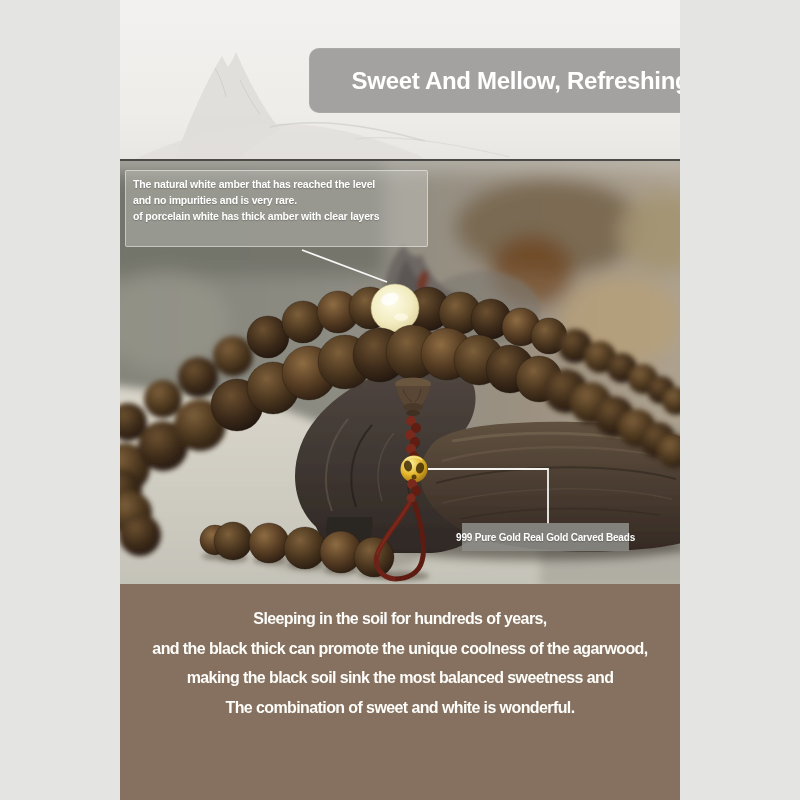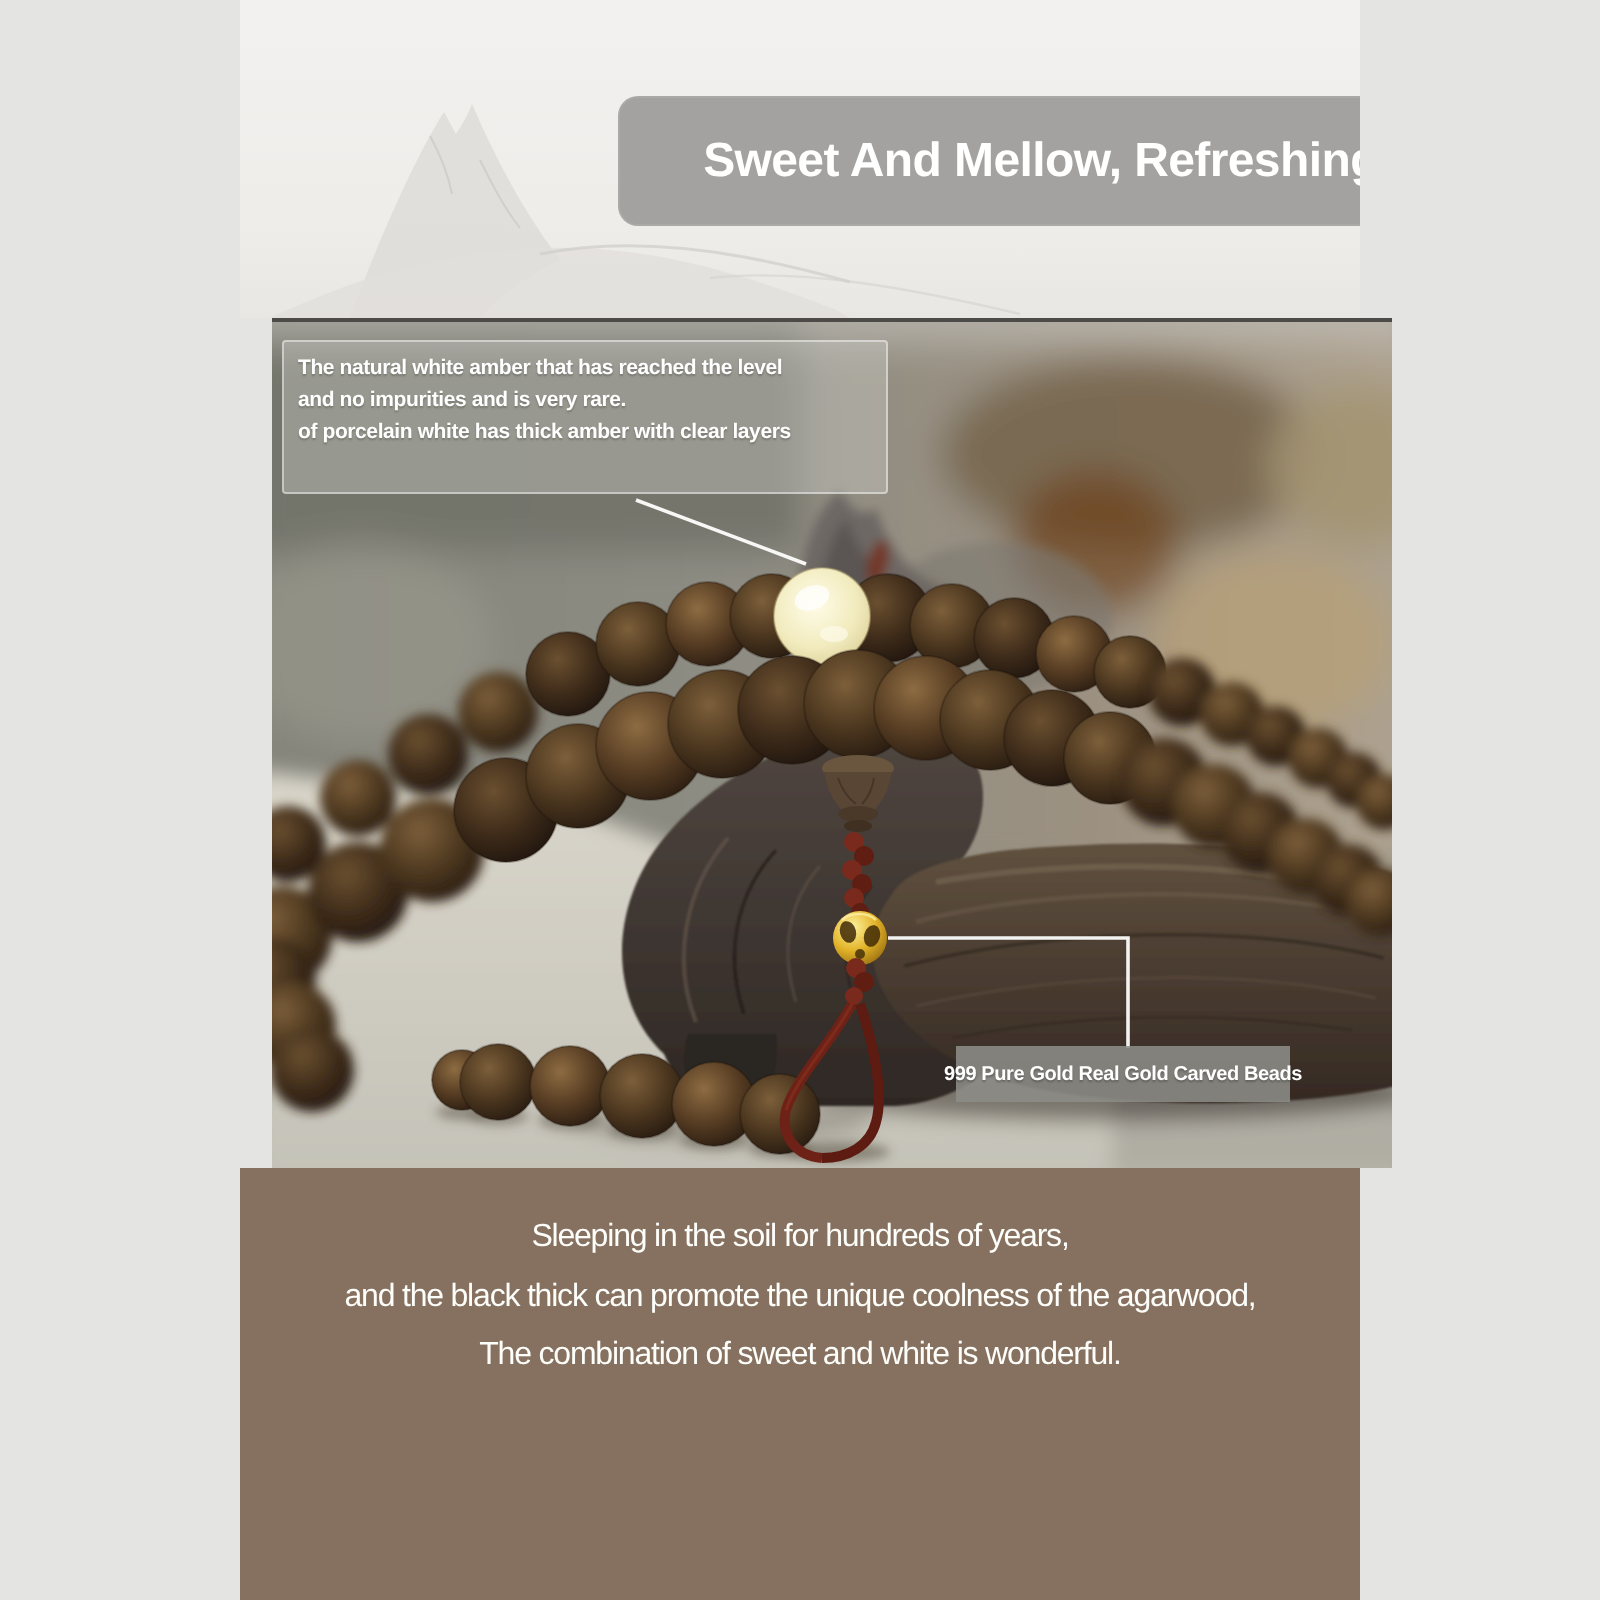--- a/index.html
+++ b/index.html
@@ -4,28 +4,28 @@
 <style>
   html,body{margin:0;padding:0;}
   body{width:800px;height:800px;background:#e4e4e2;font-family:"Liberation Sans",sans-serif;position:relative;overflow:hidden;}
   .page{position:absolute;left:0;top:0;width:800px;height:800px;}
   
   .header-col{position:absolute;left:120px;top:0;width:560px;height:159px;background:linear-gradient(180deg,#f2f1ef 0%,#efedea 70%,#e9e7e3 100%);overflow:hidden;}
   .mountain-svg{position:absolute;left:0;top:0;}
   .banner{position:absolute;left:189px;top:48px;width:423px;height:65px;border-radius:10px;background:rgba(156,155,153,0.92);display:flex;align-items:center;justify-content:center;box-shadow:0 0 0 1px rgba(255,255,255,0.08) inset;}
   .banner span{color:#ffffff;font-size:24px;font-weight:bold;letter-spacing:-0.3px;white-space:nowrap;}
   
-  .photo{position:absolute;left:136px;top:159px;width:560px;height:425px;border-top:2px solid #4c4b47;box-sizing:border-box;background:#8d8c83;overflow:hidden;}
+  .photo{position:absolute;left:120px;top:159px;width:560px;height:425px;border-top:2px solid #4c4b47;box-sizing:border-box;background:#8d8c83;overflow:hidden;}
   .photo svg.scene{position:absolute;left:0;top:0;}
   .callout{position:absolute;left:5px;top:9px;width:303px;height:77px;box-sizing:border-box;padding:5px 7px;background:rgba(205,205,200,0.40);border:1px solid rgba(255,255,255,0.45);border-radius:2px;}
   .callout .cl{color:#ffffff;font-size:10.5px;font-weight:bold;line-height:16px;letter-spacing:-0.2px;white-space:nowrap;text-shadow:0 1px 1px rgba(60,60,55,0.35);}
   .gold-label{position:absolute;left:342px;top:362px;width:167px;height:28px;background:rgba(140,140,136,0.88);color:#fff;font-size:10px;font-weight:bold;letter-spacing:-0.2px;display:flex;align-items:center;justify-content:center;white-space:nowrap;text-shadow:0 1px 1px rgba(50,50,45,0.4);}
   
   .footer{position:absolute;left:120px;top:584px;width:560px;height:216px;background:#867160;overflow:hidden;}
-  .footer .fl{color:#fdfdfa;font-size:16px;font-weight:normal;line-height:29.6px;letter-spacing:-0.6px;text-align:center;white-space:nowrap;}
+  .footer .fl{color:#fdfdfa;font-size:16px;font-weight:bold;line-height:29.6px;letter-spacing:-0.6px;text-align:center;white-space:nowrap;}
   .footer .flwrap{padding-top:20px;}
 </style>
 </head>
 <body>
 
 <div class="page">
 
   <div class="header-col">
     <svg class="mountain-svg" width="560" height="159" viewBox="0 0 560 159">
       <path d="M55,159 C70,118 88,78 102,56 L108,67 C112,61 114,57 116,52 C128,80 142,106 160,130 C146,137 130,146 120,159 Z" fill="#dbd9d6" opacity="0.75"></path>
@@ -275,17 +275,18 @@
       <div class="cl">of porcelain white has thick amber with clear layers</div>
     </div>
 
     <div class="gold-label">999 Pure Gold Real Gold Carved Beads</div>
   </div>
 
   <div class="footer">
     <div class="flwrap">
       <div class="fl">Sleeping in the soil for hundreds of years,</div>
       <div class="fl">and the black thick can promote the unique coolness of the agarwood,</div>
+      <div class="fl">making the black soil sink the most balanced sweetness and</div>
       <div class="fl">The combination of sweet and white is wonderful.</div>
     </div>
   </div>
 
 </div>
 
 </body></html>

